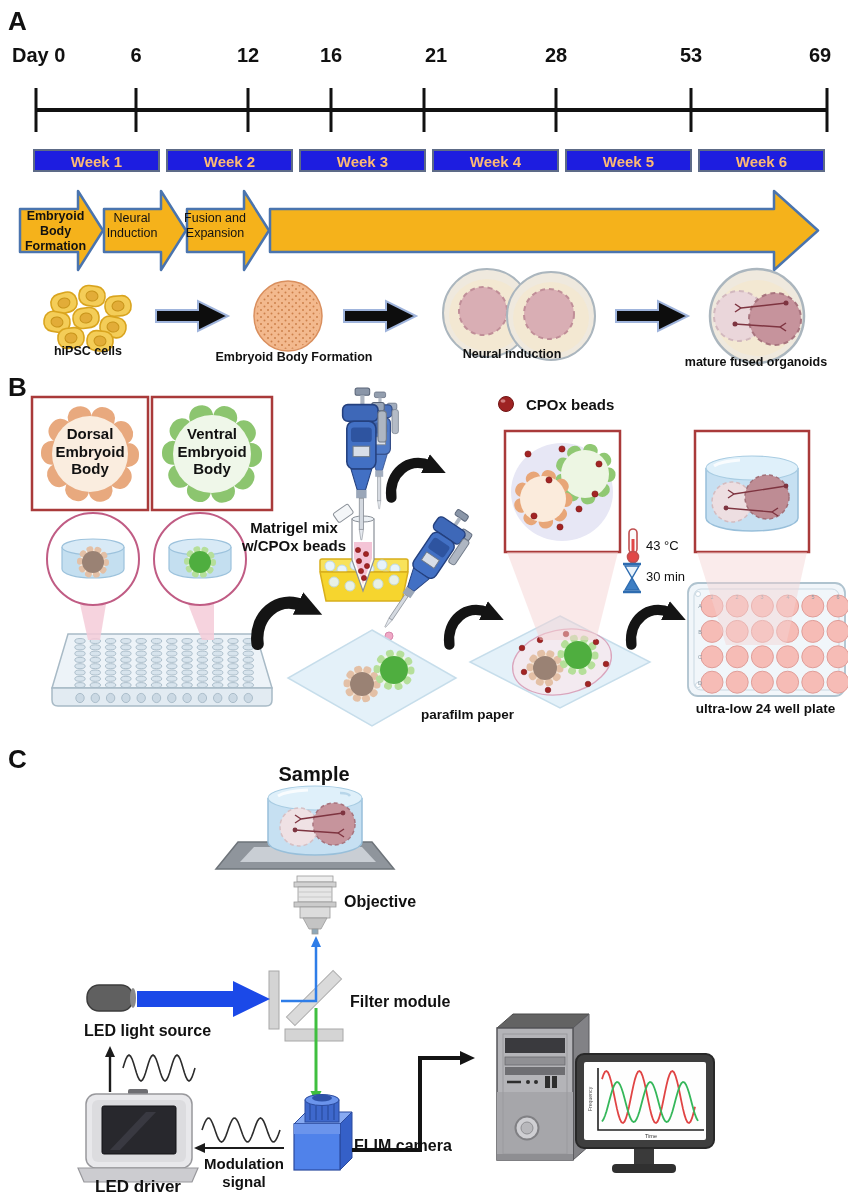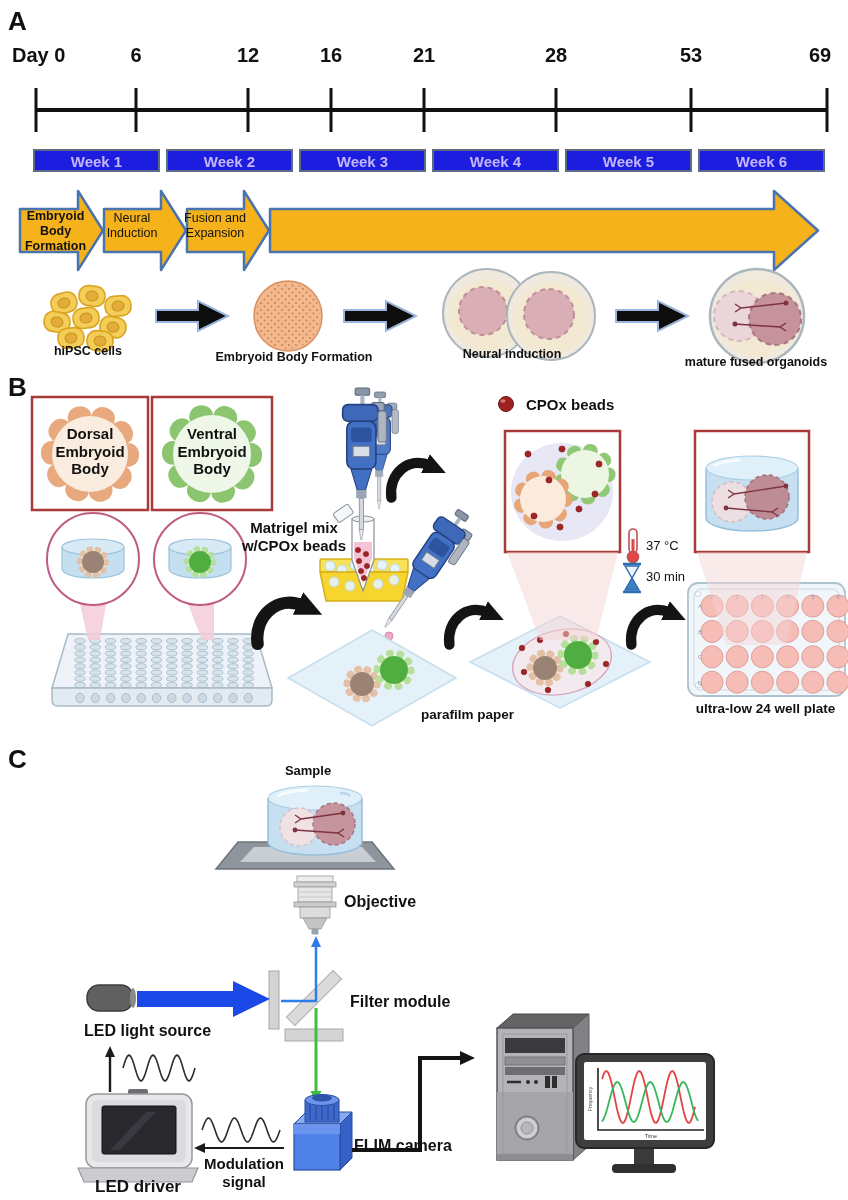--- a/index.html
+++ b/index.html
@@ -6,21 +6,21 @@
   #fig{position:relative;width:848px;height:1200px;background:#fff;overflow:hidden;
        font-family:"Liberation Sans",sans-serif;color:#111;}
   #gfx{position:absolute;left:0;top:0;z-index:1;}
   .lbl{position:absolute;z-index:2;color:#111;line-height:1.18;}
   .b{font-weight:bold}
   .ctr{text-align:center}
   .pre{white-space:pre-line}
   .panel-letter{font-size:26px;font-weight:bold}
   .day{font-size:20px;font-weight:bold}
   .weekrow{position:absolute;left:33px;top:149px;width:792px;height:23px;display:flex;gap:6px;z-index:2;}
-  .weekbox{flex:1;background:#1D1DE0;border:2px solid #5D6B87;color:#c4b5fd;font-weight:bold;
+  .weekbox{flex:1;background:#1D1DE0;border:2px solid #5D6B87;color:#fdba74;font-weight:bold;
            font-size:15px;text-align:center;line-height:21px;}
   svg text{font-family:"Liberation Sans",sans-serif;}
 </style>
 </head>
 <body>
 
 <div id="fig">
 
 <svg id="gfx" width="848" height="1200" viewBox="0 0 848 1200">
 <defs>
@@ -582,21 +582,21 @@
   <text x="592" y="1099" transform="rotate(-90 592 1099)" font-size="5.2" fill="#555" text-anchor="middle">Frequency</text>
   <text x="651" y="1138" font-size="5.5" fill="#333" text-anchor="middle">Time</text>
 </g>
 </svg>
 
 <div class="lbl panel-letter" style="left:8px;top:6px">A</div>
 <div class="lbl day" style="left:12px;top:44px">Day 0</div>
 <div class="lbl day ctr" style="left:116px;top:44px;width:40px">6</div>
 <div class="lbl day ctr" style="left:228px;top:44px;width:40px">12</div>
 <div class="lbl day ctr" style="left:311px;top:44px;width:40px">16</div>
-<div class="lbl day ctr" style="left:404px;top:44px;width:40px">21</div>
+<div class="lbl day ctr" style="left:416px;top:44px;width:40px">21</div>
 <div class="lbl day ctr" style="left:536px;top:44px;width:40px">28</div>
 <div class="lbl day ctr" style="left:671px;top:44px;width:40px">53</div>
 <div class="lbl day ctr" style="left:800px;top:44px;width:40px">69</div>
 
 <div class="weekrow">
   <div class="weekbox">Week 1</div>
   <div class="weekbox">Week 2</div>
   <div class="weekbox">Week 3</div>
   <div class="weekbox">Week 4</div>
   <div class="weekbox">Week 5</div>
@@ -618,27 +618,27 @@
 <div class="lbl panel-letter" style="left:8px;top:372px">B</div>
 <div class="lbl b ctr pre" style="left:32px;top:425px;width:116px;font-size:15px">Dorsal
 Embryoid
 Body</div>
 <div class="lbl b ctr pre" style="left:152px;top:425px;width:120px;font-size:15px">Ventral
 Embryoid
 Body</div>
 <div class="lbl b ctr pre" style="left:238px;top:519px;width:112px;font-size:15px">Matrigel mix
 w/CPOx beads</div>
 <div class="lbl b" style="left:526px;top:396px;font-size:15px">CPOx beads</div>
-<div class="lbl" style="left:646px;top:538px;font-size:13px">37 °C</div>
+<div class="lbl" style="left:646px;top:538px;font-size:13px">43 °C</div>
 <div class="lbl" style="left:646px;top:569px;font-size:13px">30 min</div>
 <div class="lbl b ctr" style="left:400px;top:707px;width:135px;font-size:13.5px">parafilm paper</div>
 <div class="lbl b ctr" style="left:688px;top:701px;width:155px;font-size:13.5px">ultra-low 24 well plate</div>
 
 <div class="lbl panel-letter" style="left:8px;top:744px">C</div>
-<div class="lbl b ctr" style="left:252px;top:763px;width:112px;font-size:13px">Sample</div>
+<div class="lbl b ctr" style="left:258px;top:763px;width:112px;font-size:20px">Sample</div>
 <div class="lbl b" style="left:344px;top:893px;font-size:16px">Objective</div>
 <div class="lbl b" style="left:350px;top:993px;font-size:16px">Filter module</div>
 <div class="lbl b" style="left:84px;top:1022px;font-size:16px">LED light source</div>
 <div class="lbl b ctr" style="left:88px;top:1177px;width:100px;font-size:17px">LED driver</div>
 <div class="lbl b ctr pre" style="left:196px;top:1155px;width:96px;font-size:15px">Modulation
 signal</div>
 <div class="lbl b" style="left:354px;top:1137px;font-size:16px">FLIM camera</div>
 
 </div>
 

